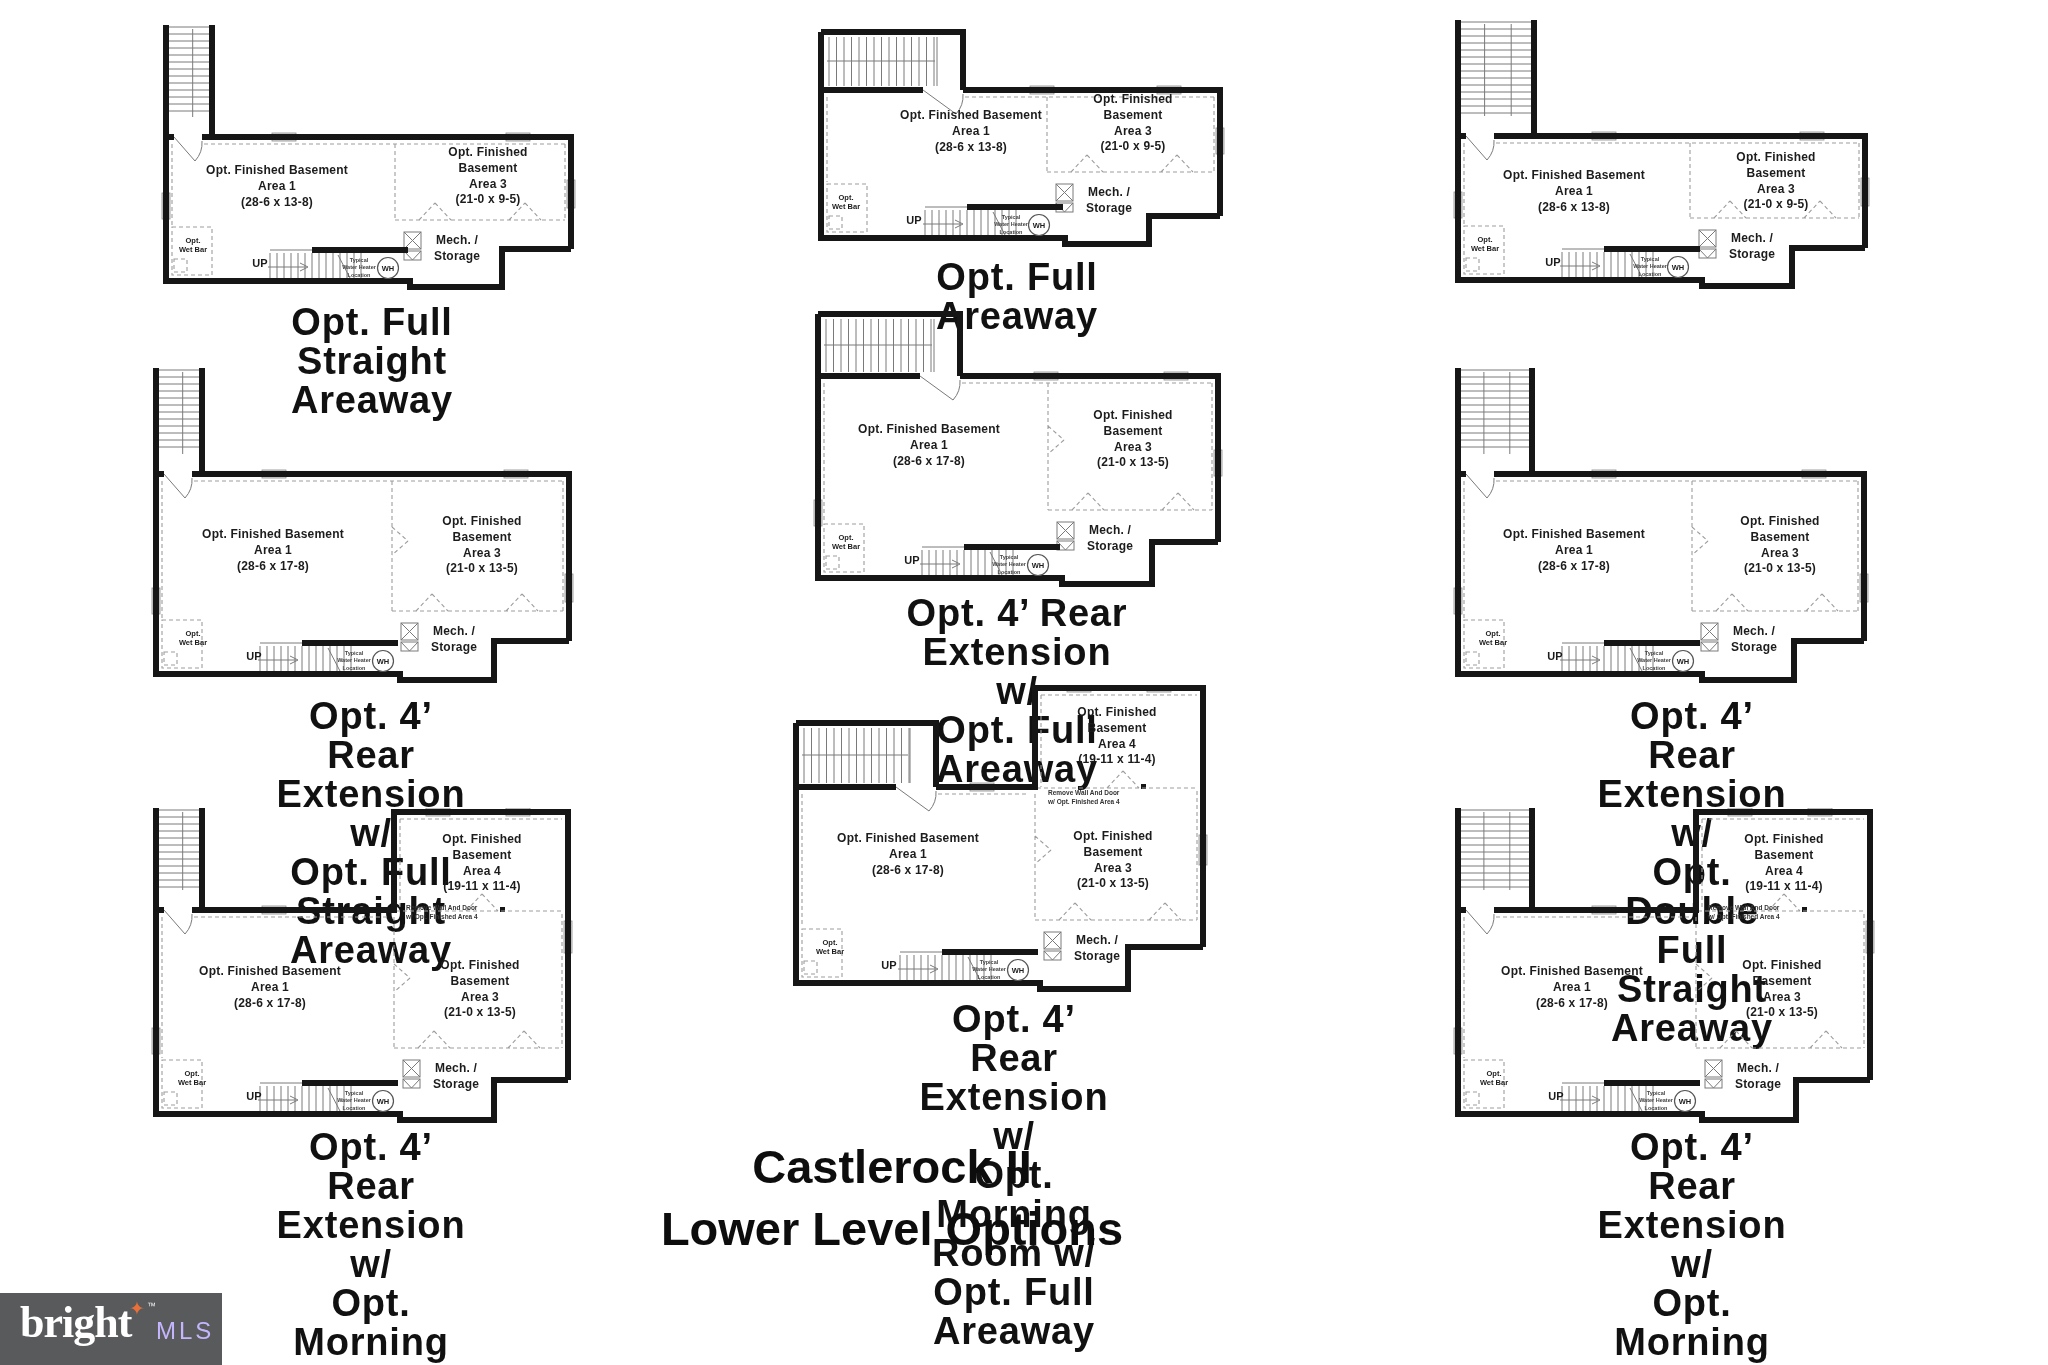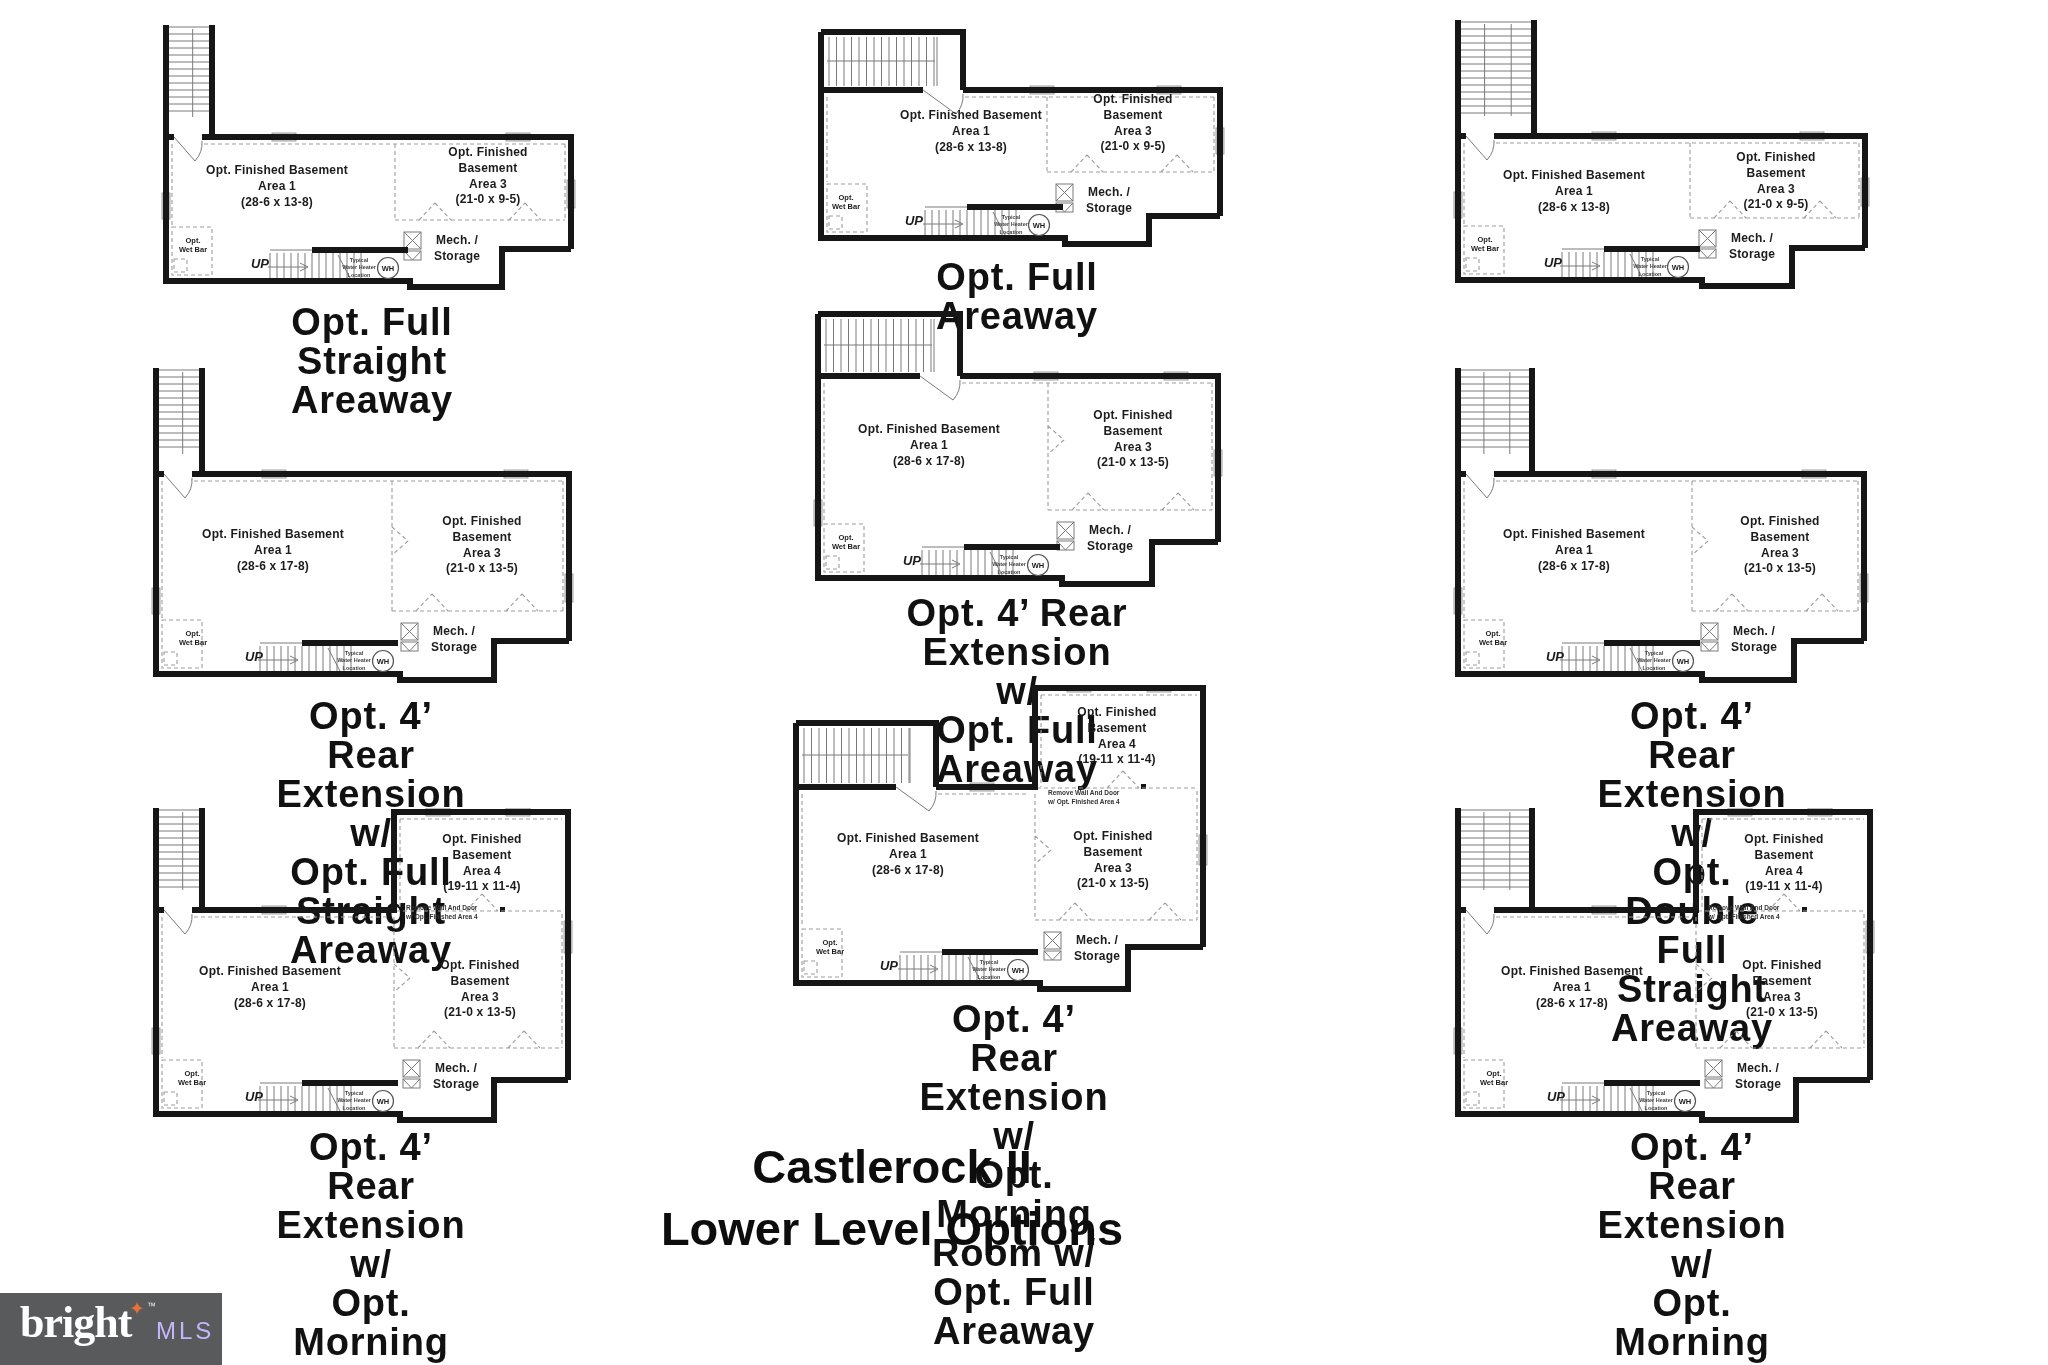--- a/index.html
+++ b/index.html
@@ -9,21 +9,21 @@
   .psvg{position:absolute;left:0;top:0;}
   .wall{stroke:#161616;stroke-width:6;fill:none;stroke-linejoin:miter;}
   .thin{stroke:#7a7a7a;stroke-width:1;fill:none;}
   .dash{stroke:#9d9d9d;stroke-width:1.1;fill:none;stroke-dasharray:4 3;}
   .winr{fill:#e0e0e0;stroke:#8a8a8a;stroke-width:0.8;}
   .whc{fill:#fff;stroke:#555;stroke-width:1.2;}
   .dot{fill:#161616;}
   .lbl{position:absolute;transform:translate(-50%,-50%);text-align:center;white-space:pre-line;color:#1c1c1c;}
   .room{font-size:12px;font-weight:700;line-height:1.32;letter-spacing:.2px;}
   .tiny{font-size:7.5px;font-weight:700;line-height:1.25;}
-  .up{font-size:13px;font-style:italic;}
+  .up{font-size:11px;}
   .wh{font-size:7.5px;font-weight:700;}
   .micro{font-size:5.5px;font-weight:600;line-height:1.35;color:#444;}
   .note{transform:none;text-align:left;font-size:6.5px;font-weight:700;color:#333;}
   .cap{position:absolute;transform:translateX(-50%);text-align:center;white-space:pre-line;
        font-size:38px;font-weight:600;letter-spacing:.8px;line-height:39px;color:#111;}
   .title{position:absolute;left:892px;top:1136px;transform:translateX(-50%);text-align:center;
          white-space:pre-line;font-size:47px;font-weight:700;line-height:62px;color:#0d0d0d;}
   .logo{position:absolute;left:0;top:1293px;width:222px;height:72px;background:#595a5b;}
   .brand{position:absolute;left:20px;top:4px;font-family:"Liberation Serif",serif;font-weight:700;
          font-size:44px;color:#ffffff;letter-spacing:-1px;}

